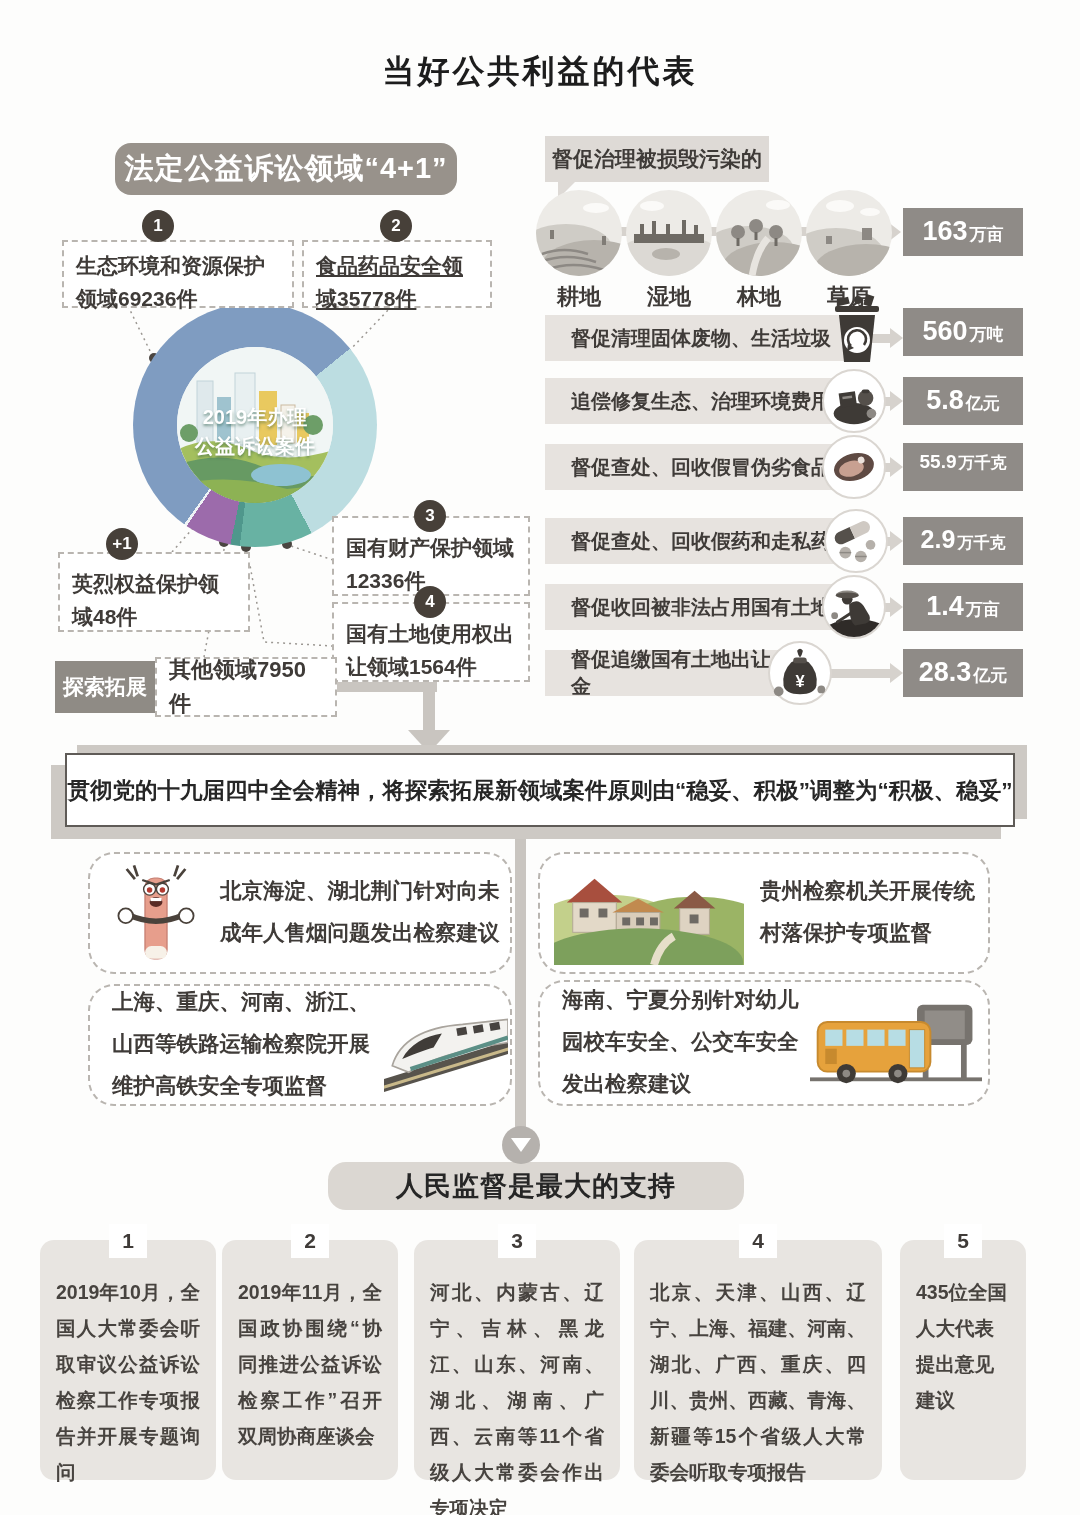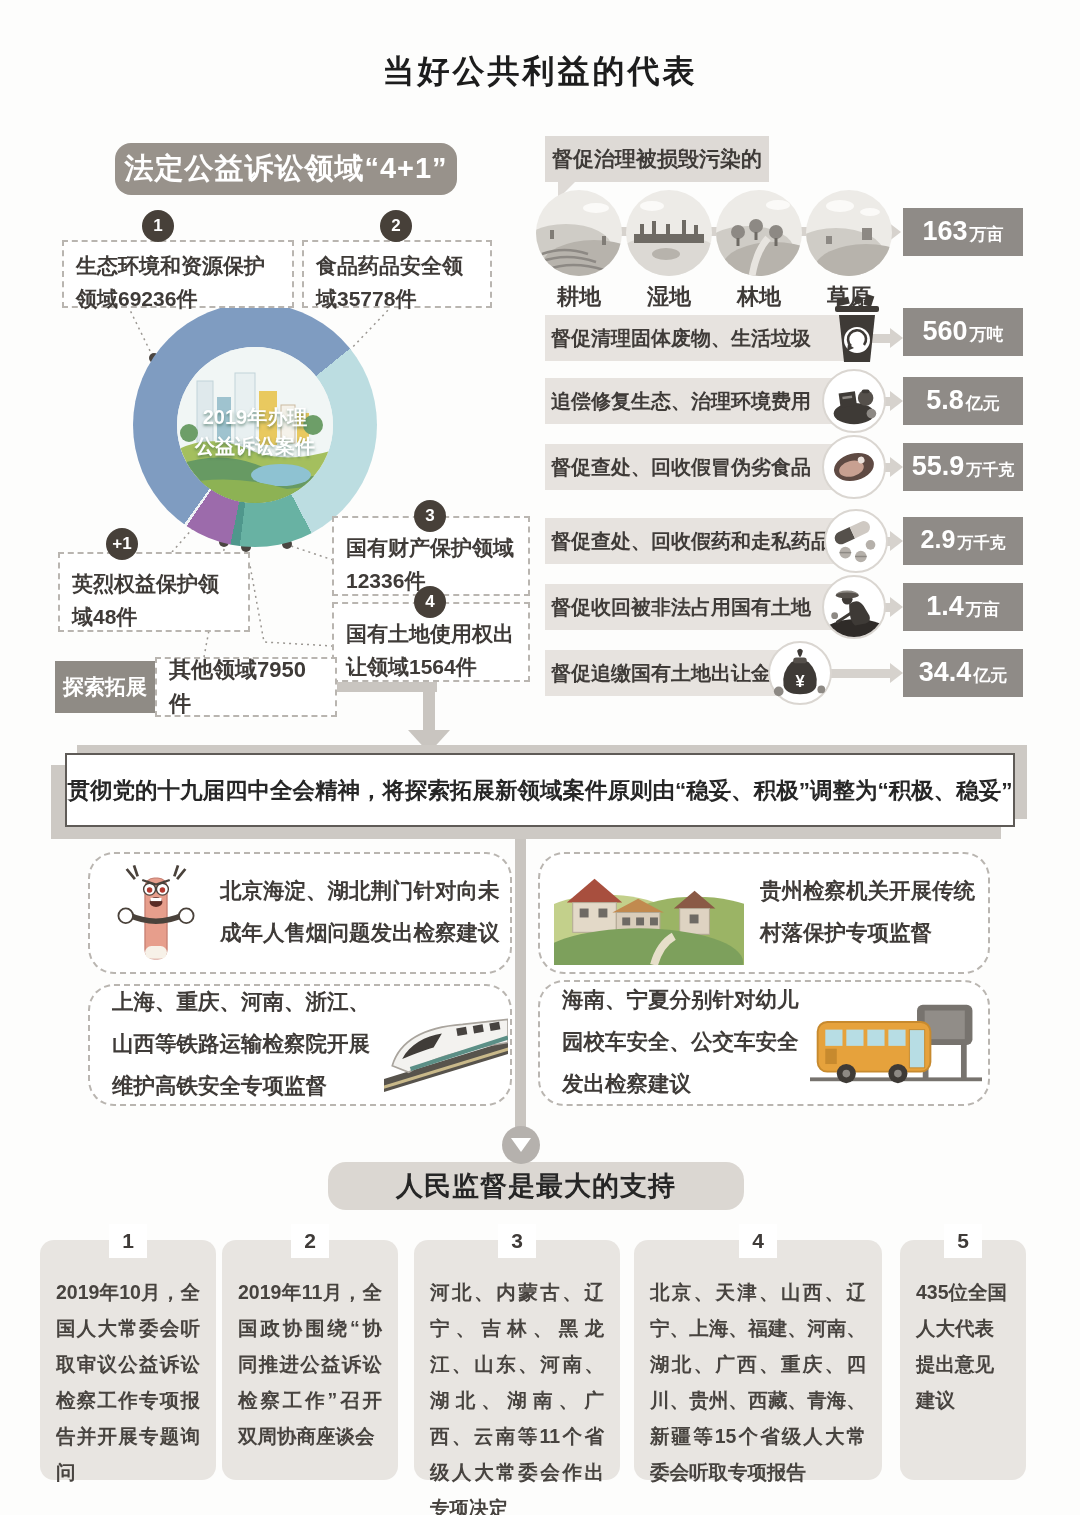--- a/index.html
+++ b/index.html
@@ -17,21 +17,21 @@
   .donut-inner{position:absolute;left:44px;top:44px;width:156px;height:156px;border-radius:50%;overflow:hidden;background:#f1f6f5;}
   .donut-text{position:absolute;left:0;top:56px;width:100%;text-align:center;font-weight:bold;font-size:20px;color:#fff;
               line-height:1.45;text-shadow:0 2px 3px rgba(40,90,70,.55);z-index:2;}
   .explore-tag{background:#8f8b85;color:#fff;font-weight:bold;font-size:21px;display:flex;align-items:center;justify-content:center;}
   .thickbar{background:#c9c5c0;}
   .tri-down{width:0;height:0;border-left:21px solid transparent;border-right:21px solid transparent;border-top:23px solid #c9c5c0;}
   .bubble{background:#dedad6;color:#3f3b38;font-weight:bold;font-size:21px;display:flex;align-items:center;justify-content:center;}
   .bubble-tail{width:0;height:0;border-top:17px solid #dedad6;border-right:17px solid transparent;}
   .landcircle{width:86px;height:86px;border-radius:50%;background:#edebe7;overflow:hidden;z-index:1;}
   .landlabel{width:86px;text-align:center;font-weight:bold;font-size:22px;color:#3f3b38;}
-  .graybar{background:#e7e3df;font-weight:bold;font-size:20px;display:flex;align-items:center;padding-left:6px;color:#3f3b38;}
+  .graybar{background:#e7e3df;font-weight:bold;font-size:20px;display:flex;align-items:center;padding-left:26px;color:#3f3b38;}
   .valbox{background:#8f8b87;color:#fff;display:flex;align-items:baseline;justify-content:center;font-weight:bold;padding-top:8px;}
   .valbox .n{font-size:27px;}
   .valbox .u{font-size:17px;margin-left:2px;}
   .iconcircle{background:#fff;border:2px solid #dad6d1;border-radius:50%;display:flex;align-items:center;justify-content:center;z-index:2;}
   .rowarrow{height:9px;background:#d6d2cd;z-index:1;}
   .tri-r{width:0;height:0;border-top:10px solid transparent;border-bottom:10px solid transparent;border-left:13px solid #d6d2cd;z-index:1;}
   .banner{background:#fff;border:2px solid #5f5b57;display:flex;align-items:center;justify-content:center;
           font-weight:bold;font-size:22.5px;color:#262626;box-shadow:-14px 12px 0 #cdc9c4,12px -8px 0 #cdc9c4;z-index:2;}
   .dashcard{border:2px dashed #b9b5b0;border-radius:26px;background:#fff;display:flex;align-items:center;z-index:2;}
   .dashcard .txt{font-weight:bold;font-size:21.5px;line-height:1.95;color:#3f3b38;}
@@ -72,21 +72,21 @@
   </svg>
 
   <div class="abs title" style="top:50px;left:0;">当好公共利益的代表</div>
 
   <div class="abs pill" style="left:115px;top:143px;width:342px;height:52px;">法定公益诉讼领域“4+1”</div>
 
   <div class="abs badge" style="left:142px;top:210px;">1</div>
   <div class="abs dotbox" style="left:62px;top:240px;width:232px;height:68px;">生态环境和资源保护领域69236件</div>
 
   <div class="abs badge" style="left:380px;top:210px;">2</div>
-  <div class="abs dotbox" style="left:302px;top:240px;width:190px;height:68px;">食品药品安全领域35778件</div>
+  <div class="abs dotbox" style="left:302px;top:240px;width:190px;height:68px;text-decoration:underline;">食品药品安全领域35778件</div>
 
   <div class="abs donut" style="left: 133px; top: 303px; width: 244px; height: 244px; z-index: 1; background: conic-gradient(from 215.5deg, rgb(127, 156, 193) 0deg, rgb(127, 156, 193) 195.71deg, rgb(188, 221, 225) 195.71deg, rgb(188, 221, 225) 296.84deg, rgb(104, 178, 163) 296.84deg, rgb(104, 178, 163) 331.71deg, rgb(79, 151, 140) 331.71deg, rgb(79, 151, 140) 336.13deg, rgb(156, 107, 171) 336.13deg, rgb(156, 107, 171) 358.6deg, rgb(238, 242, 245) 358.6deg, rgb(238, 242, 245) 360deg);">
     <div class="donut-inner">
       <svg width="156" height="156" viewBox="0 0 156 156">
         <rect x="0" y="0" width="156" height="156" fill="#f1f6f5"></rect>
         <rect x="20" y="34" width="16" height="62" fill="#dfe9ec" stroke="#c2d3d9" stroke-width="1"></rect>
         <rect x="40" y="50" width="14" height="48" fill="#9fc3cf"></rect>
         <rect x="58" y="26" width="20" height="72" fill="#e8f0f1" stroke="#c2d3d9" stroke-width="1"></rect>
         <rect x="82" y="44" width="18" height="54" fill="#e9c95f"></rect>
         <rect x="104" y="58" width="14" height="38" fill="#f5f2ea" stroke="#cbb9a0" stroke-width="1"></rect>
@@ -230,21 +230,21 @@
   <div class="abs iconcircle" style="left:822px;top:435px;width:64px;height:64px;">
     <svg width="60" height="60" viewBox="0 0 62 62">
       <g transform="rotate(-15 31 31)">
         <ellipse cx="31" cy="31" rx="21" ry="14" fill="#5f4a43"></ellipse>
         <ellipse cx="28" cy="32" rx="13" ry="8" fill="#c8a091"></ellipse>
         <circle cx="40" cy="26" r="3.5" fill="#ece2dc"></circle>
       </g>
     </svg>
   </div>
   <div class="abs valbox" style="left:903px;top:443px;width:120px;height:48px;">
-    <span class="n" style="font-size:27px;">55.9</span>
+    <span class="n" style="font-size:19px;">55.9</span>
     <span class="u" style="font-size:16px;">万千克</span>
   </div>
 
   <div class="abs graybar" style="left:545px;top:518px;width:314px;height:46px;">督促查处、回收假药和走私药品</div>
   <div class="abs rowarrow" style="left:862px;top:537px;width:30px;"></div>
   <div class="abs tri-r" style="left:890px;top:531px;"></div>
   <div class="abs iconcircle" style="left:824px;top:509px;width:64px;height:64px;">
     <svg width="60" height="60" viewBox="0 0 62 62">
       <g transform="rotate(-25 27 22)">
         <path d="M14,16 h13 v13 h-13 a6.5,6.5 0 0 1 0,-13 Z" fill="#55504b"></path>
@@ -288,21 +288,21 @@
     <svg width="60" height="60" viewBox="0 0 62 62">
       <path d="M22,20 q9,-6 18,0 q10,10 8,24 q-2,9 -17,9 q-15,0 -17,-9 q-2,-14 8,-24 Z" fill="#3e3a36"></path>
       <rect x="24" y="15" width="14" height="6" rx="3" fill="#55504b"></rect>
       <path d="M28,8 q3,-4 6,0 q-1,5 -3,7 q-2,-2 -3,-7 Z" fill="#3e3a36"></path>
       <text x="31" y="45" text-anchor="middle" font-size="17" font-weight="bold" fill="#fff">¥</text>
       <circle cx="9" cy="50" r="5" fill="#8d8984"></circle>
         <circle cx="53" cy="48" r="4" fill="#8d8984"></circle>
     </svg>
   </div>
   <div class="abs valbox" style="left:903px;top:649px;width:120px;height:48px;">
-    <span class="n">34.4</span>
+    <span class="n">28.3</span>
     <span class="u">亿元</span>
   </div>
 
   <div class="abs banner" style="left:65px;top:753px;width:950px;height:74px;">贯彻党的十九届四中全会精神，将探索拓展新领域案件原则由“稳妥、积极”调整为“积极、稳妥”</div>
 
   <div class="abs vline" style="left:515px;top:827px;width:11px;height:306px;"></div>
 
   <div class="abs dashcard" style="left:88px;top:852px;width:424px;height:122px;">
     <div style="margin-left:20px;">
       <svg width="92" height="110" viewBox="0 0 100 120">

